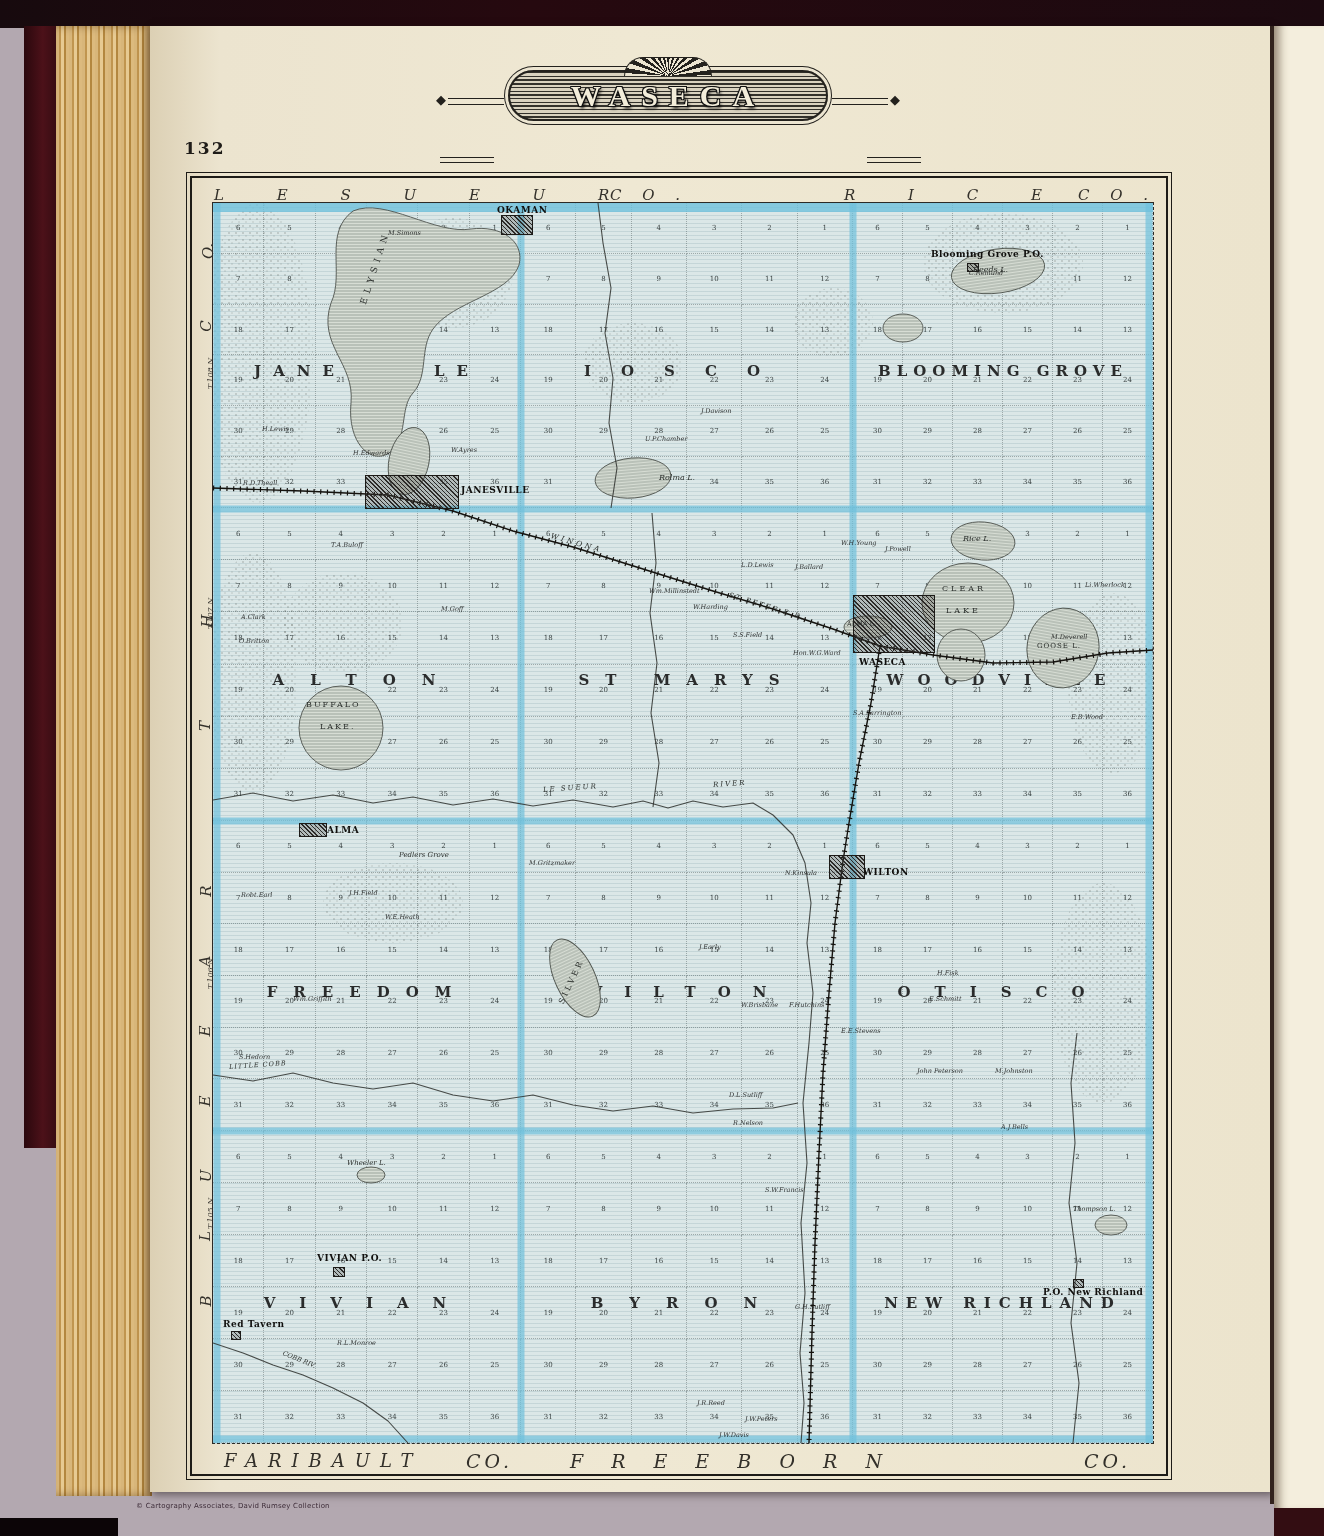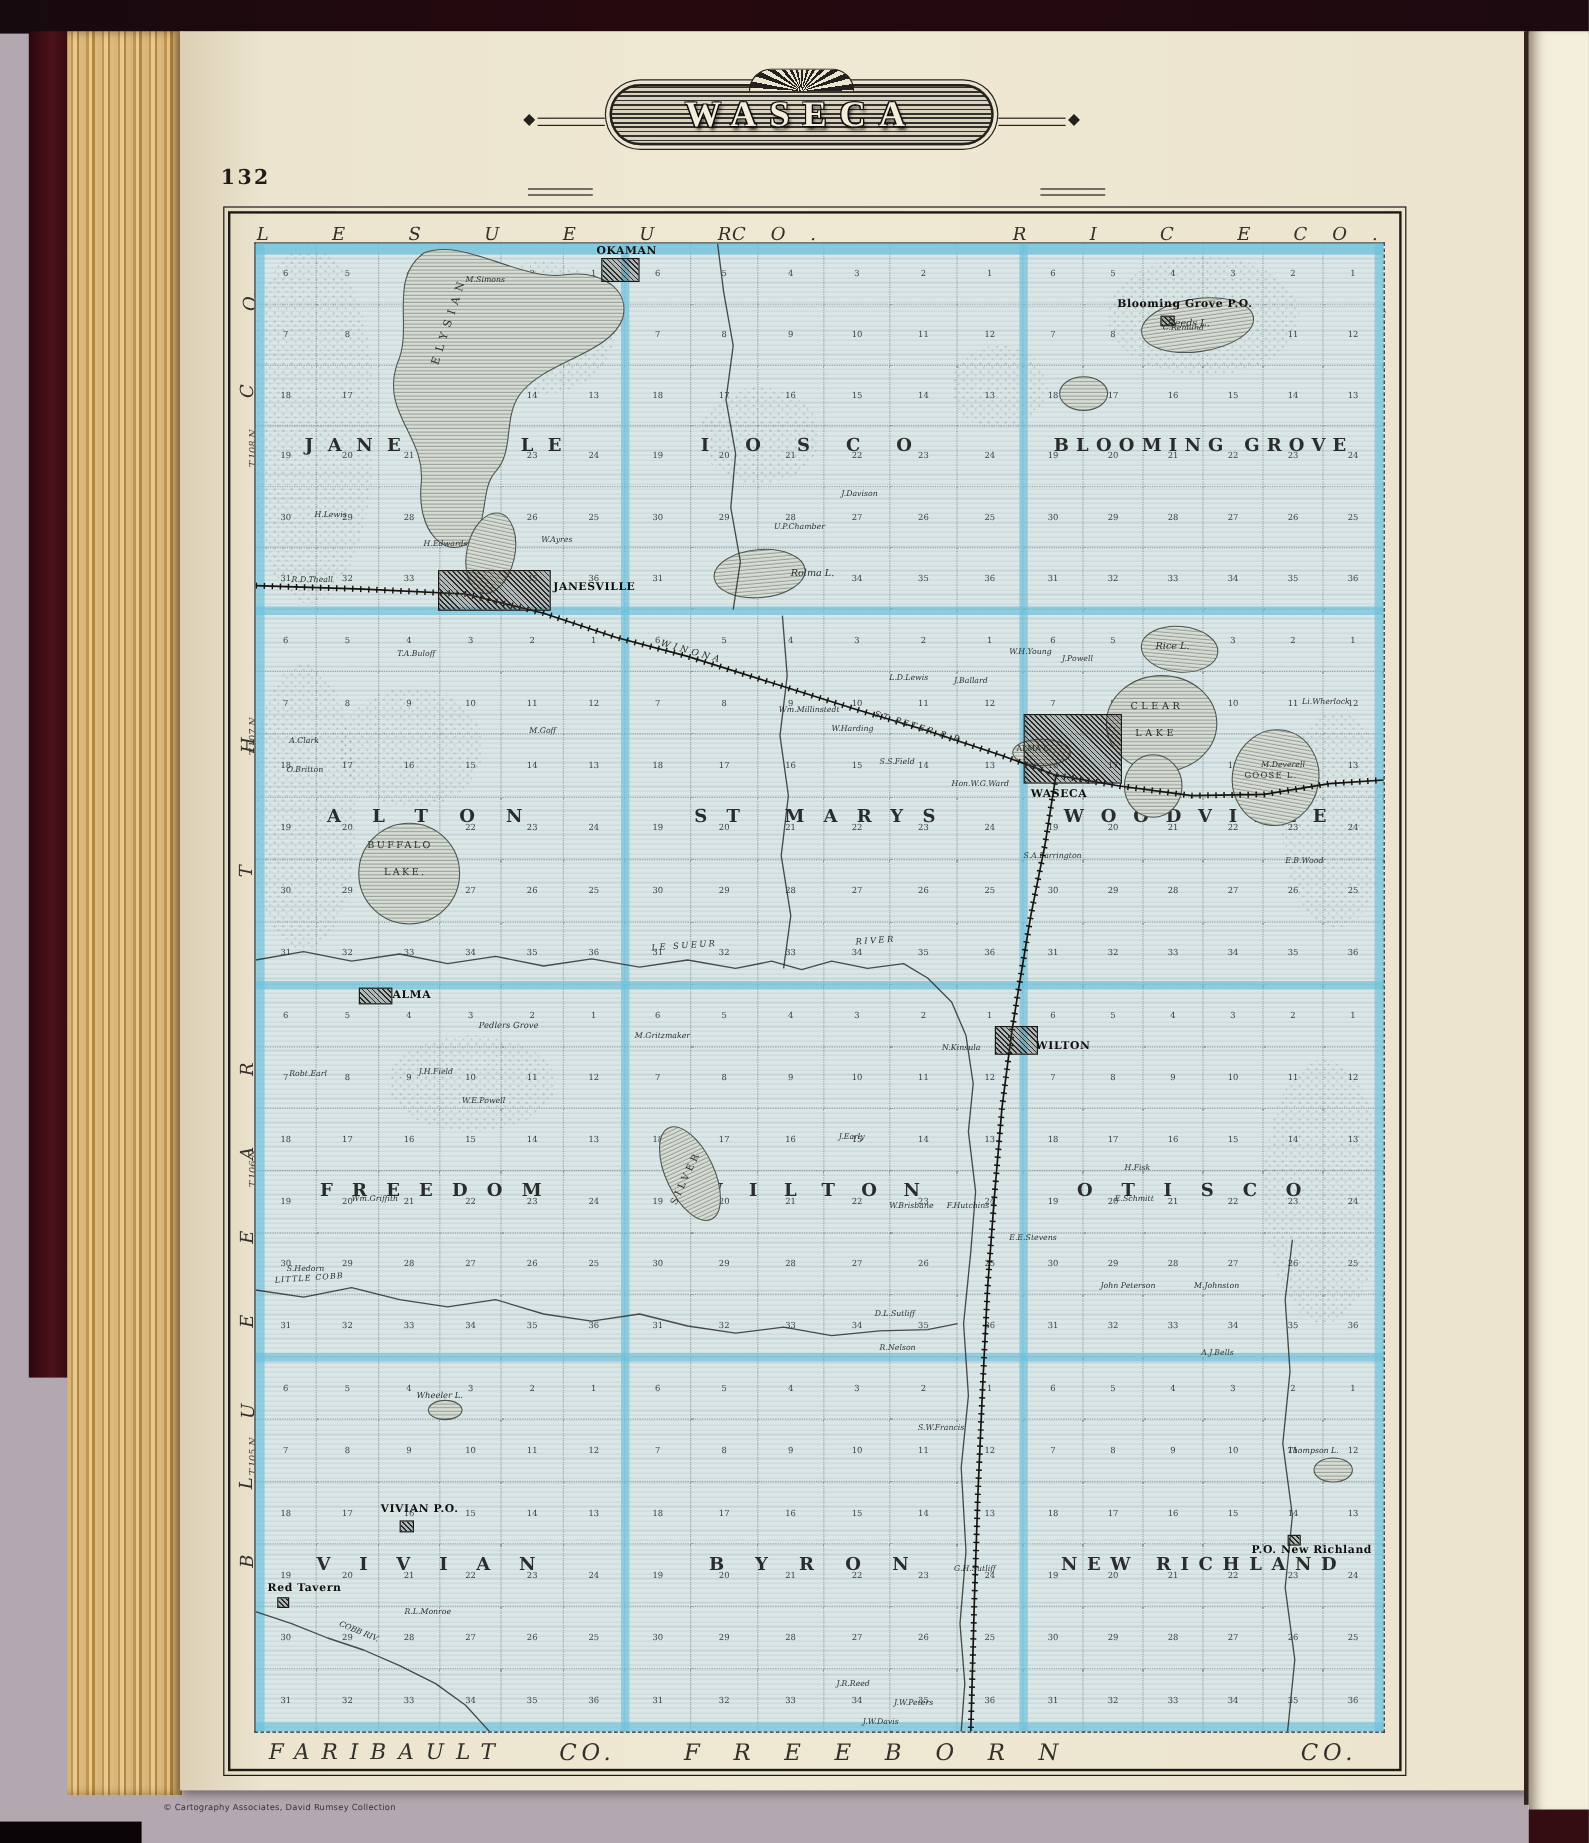--- a/index.html
+++ b/index.html
@@ -1607,21 +1607,21 @@
             <div class="fname" style="left:872px;top:378px">Li.Wherlock</div>
             <div class="fname" style="left:838px;top:430px">M.Deverell</div>
             <div class="fname" style="left:580px;top:446px">Hon.W.G.Ward</div>
             <div class="fname" style="left:640px;top:506px">S.A.Farrington</div>
             <div class="fname" style="left:858px;top:510px">E.B.Wood</div>
             <div class="fname" style="left:28px;top:410px">A.Clark</div>
             <div class="fname" style="left:26px;top:434px">O.Britton</div>
             <div class="fname" style="left:228px;top:402px">M.Goff</div>
             <div class="fname" style="left:28px;top:688px">Robt.Earl</div>
             <div class="fname" style="left:136px;top:686px">J.H.Field</div>
-            <div class="fname" style="left:172px;top:710px">W.E.Powell</div>
+            <div class="fname" style="left:172px;top:710px">W.E.Heath</div>
             <div class="fname" style="left:80px;top:792px">Wm.Griffith</div>
             <div class="fname" style="left:26px;top:850px">S.Hedorn</div>
             <div class="fname" style="left:316px;top:656px">M.Gritzmaker</div>
             <div class="fname" style="left:572px;top:666px">N.Kinsula</div>
             <div class="fname" style="left:486px;top:740px">J.Early</div>
             <div class="fname" style="left:528px;top:798px">W.Brisbane</div>
             <div class="fname" style="left:576px;top:798px">F.Hutchins</div>
             <div class="fname" style="left:516px;top:888px">D.L.Sutliff</div>
             <div class="fname" style="left:520px;top:916px">R.Nelson</div>
             <div class="fname" style="left:724px;top:766px">H.Fisk</div>

